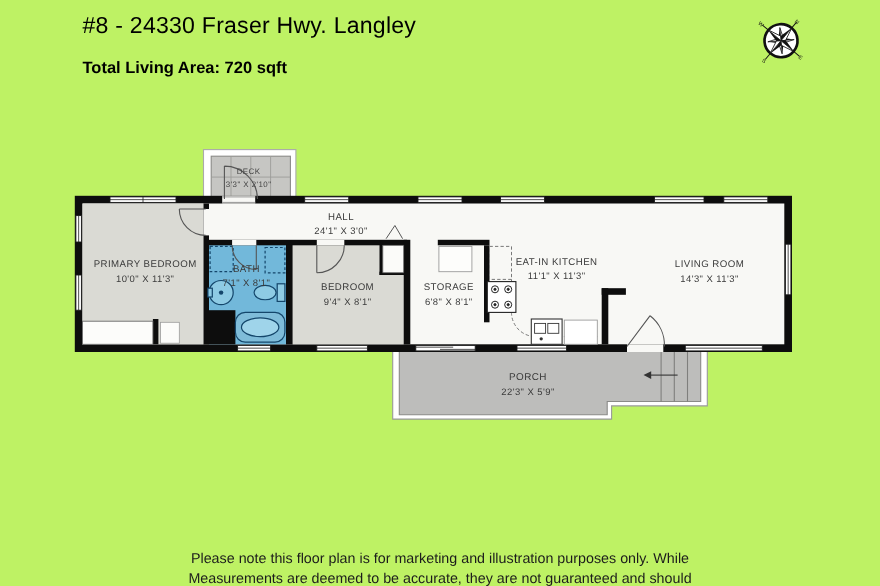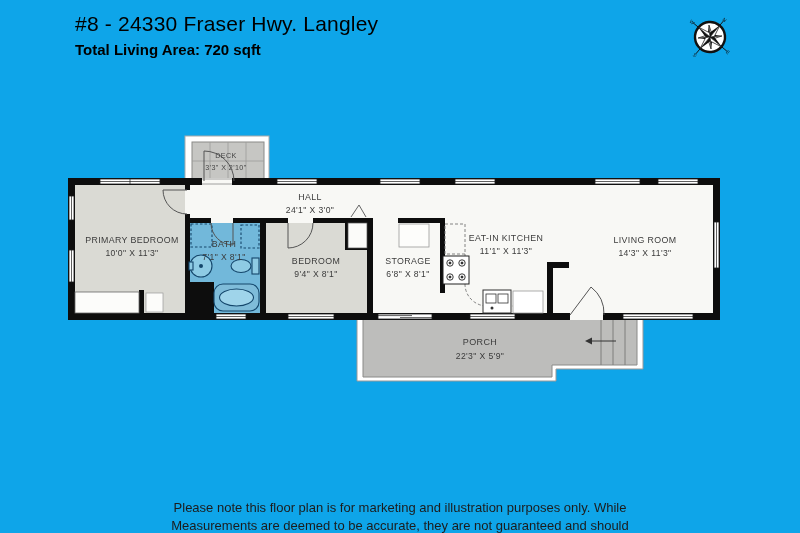--- a/index.html
+++ b/index.html
@@ -1,20 +1,20 @@
 <!DOCTYPE html>
 <html><head>
 <meta charset="utf-8">
 <style>
   html,body{margin:0;padding:0;background:#fff;}
-  .page{position:relative;width:800px;height:533px;background:#0ea5e9;overflow:hidden;
+  .page{position:relative;width:800px;height:533px;background:#bef264;overflow:hidden;
         font-family:"Liberation Sans",sans-serif;}
   .hdr{position:absolute;left:75px;top:12px;}
   .hdr .title{font-size:21px;color:#000;font-weight:400;letter-spacing:0.2px;}
-  .hdr .subtitle{font-size:15px;color:#000;font-weight:700;margin-top:5px;}
+  .hdr .subtitle{font-size:15px;color:#000;font-weight:700;margin-top:17px;}
   .plan-svg{position:absolute;left:0;top:0;}
   .room-name,.room-dims{font-family:"Liberation Sans",sans-serif;font-size:8.8px;fill:#3b3b3b;
         letter-spacing:0.4px;text-anchor:middle;}
   .room-dims{font-size:8.6px;}
   .deck-t{font-size:7.2px;fill:#444;}
   .porch-t{font-size:9px;}
   .compass-letter{font-family:"Liberation Sans",sans-serif;font-size:5px;fill:#111;text-anchor:middle;}
   .disclaimer{position:absolute;left:170px;top:499px;width:460px;text-align:center;
         font-size:13px;line-height:1.35;color:#1c1c1c;}
   .logo{position:absolute;left:652px;top:468px;width:81px;}

